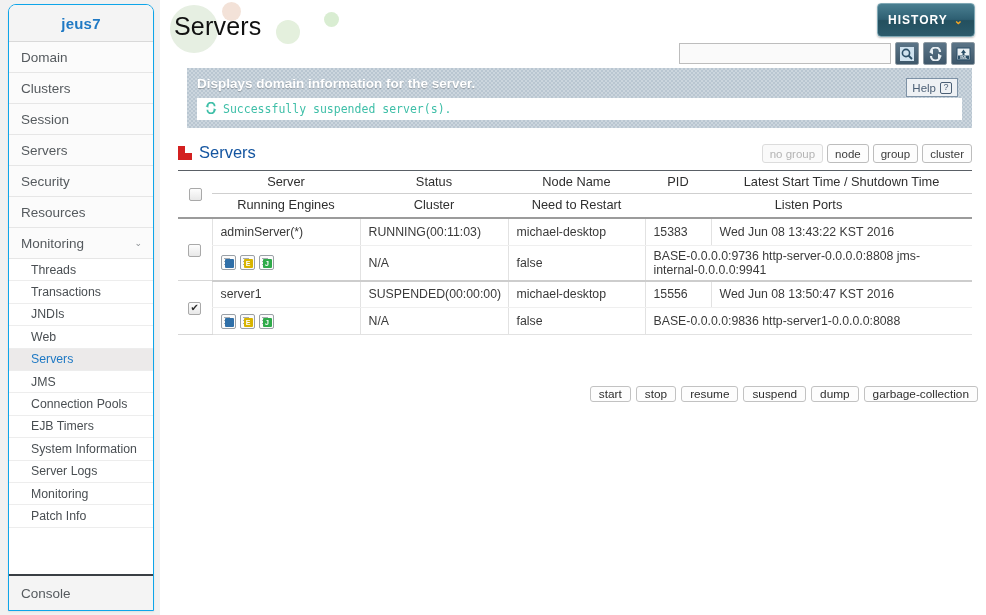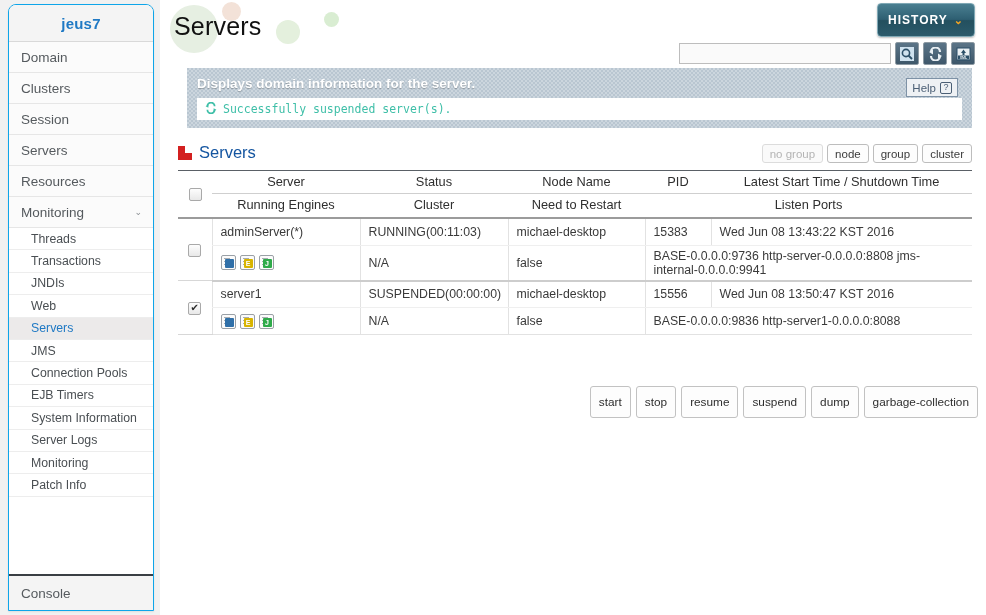--- a/index.html
+++ b/index.html
@@ -308,21 +308,21 @@
   .eng-web .badge { background: #2f6fa8; }
   .eng-ejb .badge { background: #d8b400; }
   .eng-jms .badge { background: #2faa4a; }
 
   
   #action-btns {
     position: absolute; right: 8px; top: 386px;
     display: flex; gap: 5px;
   }
   .act-btn {
-    height: 32px;
+    height: 16px;
     padding: 0 8px;
     border: 1px solid #c2c2c2;
     border-radius: 3px;
     background: #fdfdfd;
     font-size: 11.8px; color: #2e2e2e;
     display: flex; align-items: center; justify-content: center;
     cursor: pointer;
   }
 </style>
 </head>
@@ -335,20 +335,23 @@
         <span>Domain</span>
       </div>
       <div class="nav-top">
         <span>Clusters</span>
       </div>
       <div class="nav-top">
         <span>Session</span>
       </div>
       <div class="nav-top">
         <span>Servers</span>
+      </div>
+      <div class="nav-top">
+        <span>Security</span>
       </div>
       <div class="nav-top">
         <span>Resources</span>
       </div>
       <div class="nav-top">
         <span>Monitoring</span>
         <span class="chev">⌄</span>
       </div>
     </div>
   <div id="nav-sub-list">

